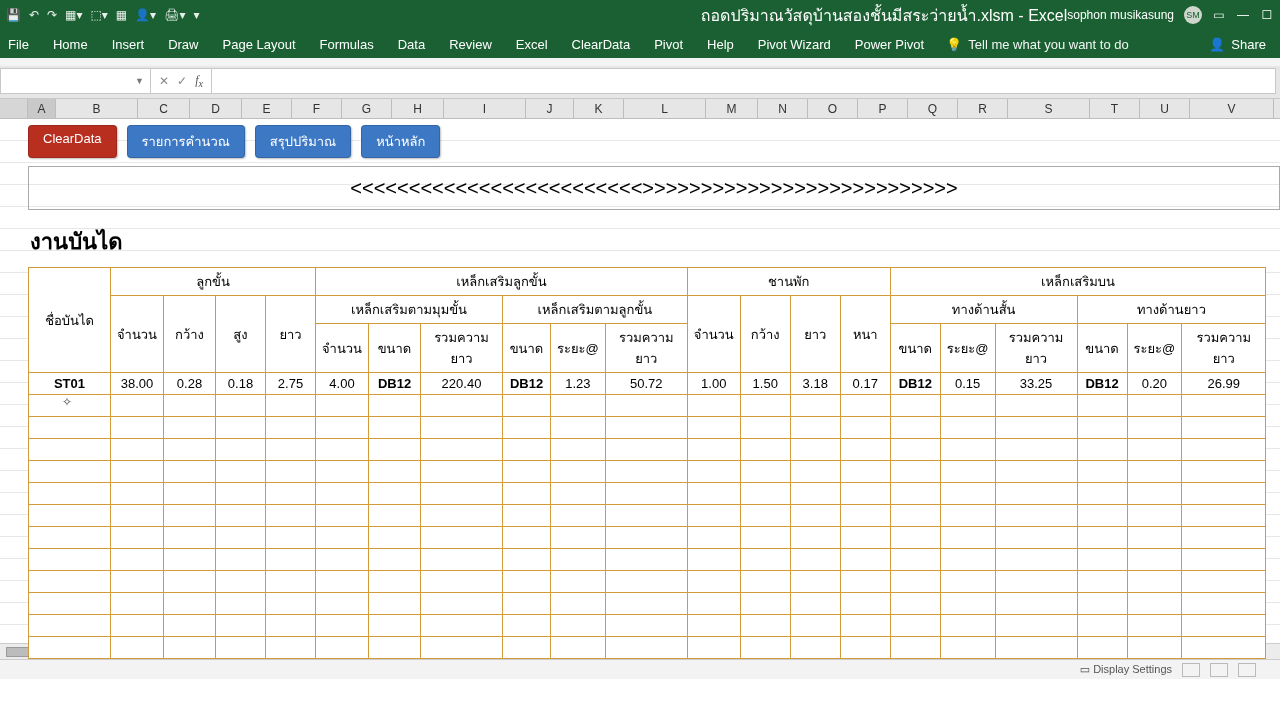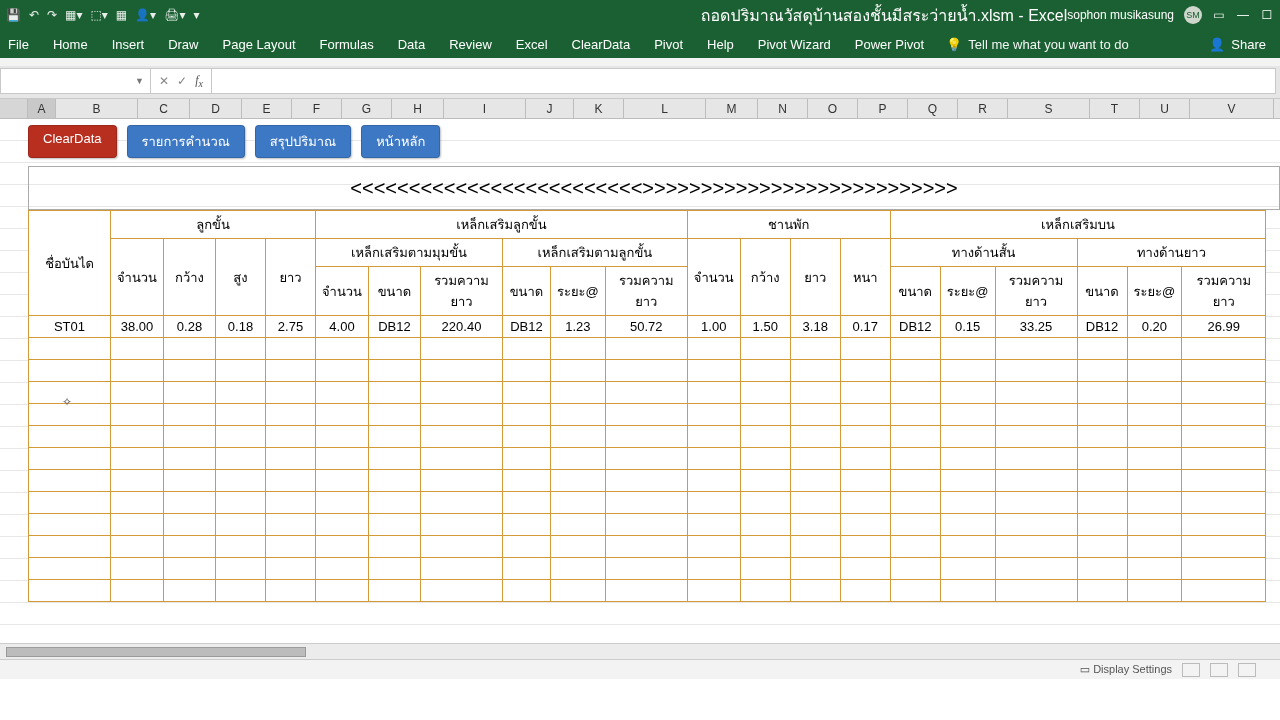--- a/index.html
+++ b/index.html
@@ -56,21 +56,21 @@
   .section-title { font-size:22px; font-weight:700; margin:14px 0 8px 2px; }
 
   
   table.dt { border-collapse:collapse; font-size:13px; }
   table.dt th, table.dt td { border:1px solid #d49a3a; padding:3px 6px; text-align:center; background:#fff; height:22px;}
   table.dt th { font-weight:400; }
   th.green { background:#88c440;margin-top:18px; }
   th.yellow { background:#f0ab00; }
   td.gray, th.gray { background:#efefef; }
   td.num { text-align:right; padding-right:8px;}
-  td.txt { text-align:center; }
+  td.txt { text-align:center;font-weight:bold; }
 
   .hscroll { position:absolute; left:0; right:0; bottom:20px; height:16px; background:#ececec; border-top:1px solid #ccc; display:flex; align-items:center;}
   .hscroll .thumb { height:10px; background:#bcbcbc; border:1px solid #9a9a9a; margin-left:6px;}
 
   .statusbar { position:absolute; left:0; right:0; bottom:0; height:20px; background:#f3f3f3; border-top:1px solid #ccc; display:flex; align-items:center; justify-content:flex-end; gap:10px; padding:0 24px; font-size:11px; color:#555;}
   .statusbar .viewbtn { width:18px; height:14px; border:1px solid #bbb; }
 
   .cursor-cross { position:absolute; font-size:12px; color:#555; }
 
   
@@ -181,20 +181,21 @@
       <div class="xbtn blue">รายการคำนวณ</div>
       <div class="xbtn blue">สรุปปริมาณ</div>
       <div class="xbtn blue">หน้าหลัก</div>
     </div>
 
     <div class="banner">
       <span class="arrows">&lt;&lt;&lt;&lt;&lt;&lt;&lt;&lt;&lt;&lt;&lt;&lt;&lt;&lt;&lt;&lt;&lt;&lt;&lt;&lt;&lt;&lt;&lt;&lt;&lt;</span>
       <span class="arrows">&gt;&gt;&gt;&gt;&gt;&gt;&gt;&gt;&gt;&gt;&gt;&gt;&gt;&gt;&gt;&gt;&gt;&gt;&gt;&gt;&gt;&gt;&gt;&gt;&gt;&gt;&gt;</span>
     </div>
 
+    <div class="section-title">งานบันได</div>
 
     <table class="dt">
       <tbody>
           <tr>
         <th rowspan="3" class="cw-B">ชื่อบันได</th>
         <th colspan="4" class="green">ลูกขั้น</th>
         <th colspan="6">เหล็กเสริมลูกขั้น</th>
         <th colspan="4" class="yellow">ชานพัก</th>
         <th colspan="6">เหล็กเสริมบน</th>
       </tr>

